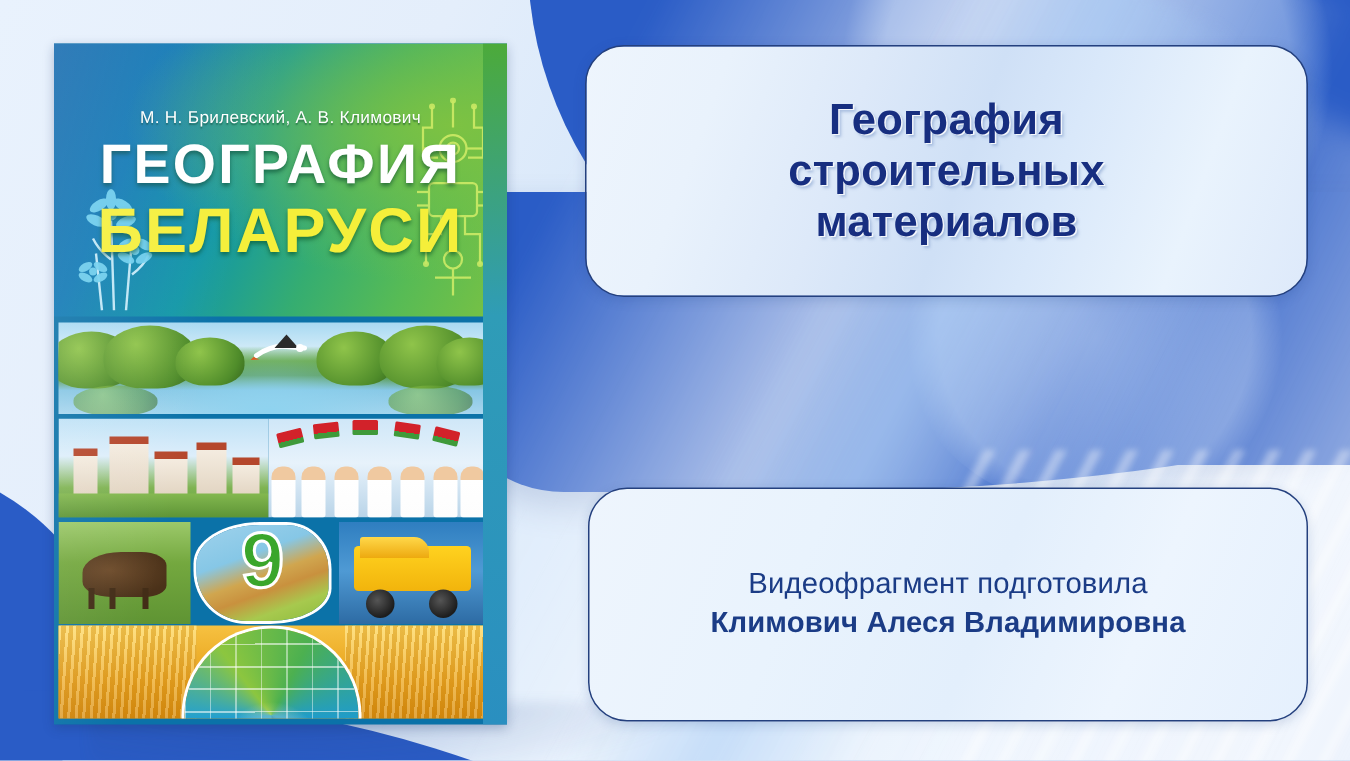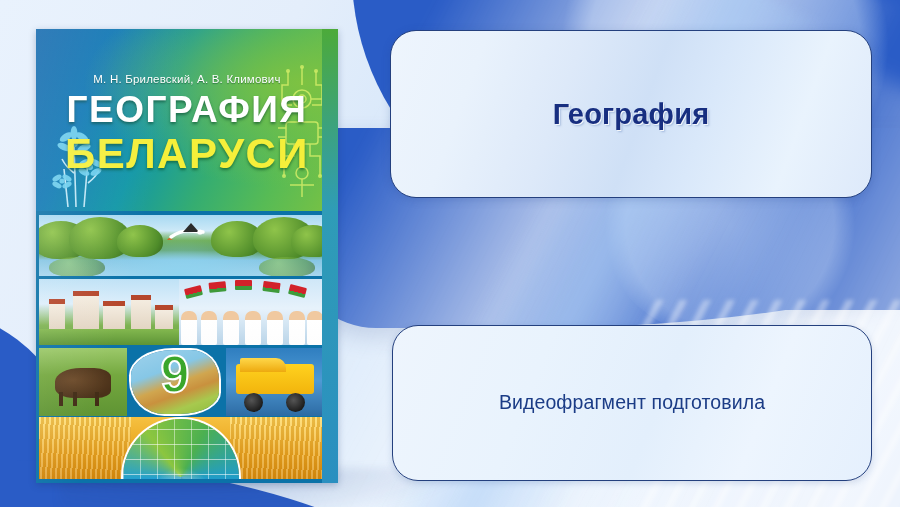--- a/index.html
+++ b/index.html
@@ -566,19 +566,22 @@
         <div class="globe-grid"></div>
       </div>
     </div>
 
     <div class="book-right-edge"></div>
     <div class="book-gloss"></div>
   </div>
 
   <div class="panel panel-title">
     <div class="tline">География</div>
+    <div class="tline">строительных</div>
+    <div class="tline">материалов</div>
   </div>
 
   <div class="panel panel-credits">
     <div class="cline">Видеофрагмент подготовила</div>
+    <div class="cline bold">Климович Алеся Владимировна</div>
   </div>
 
 </div>
 
 </body></html>

